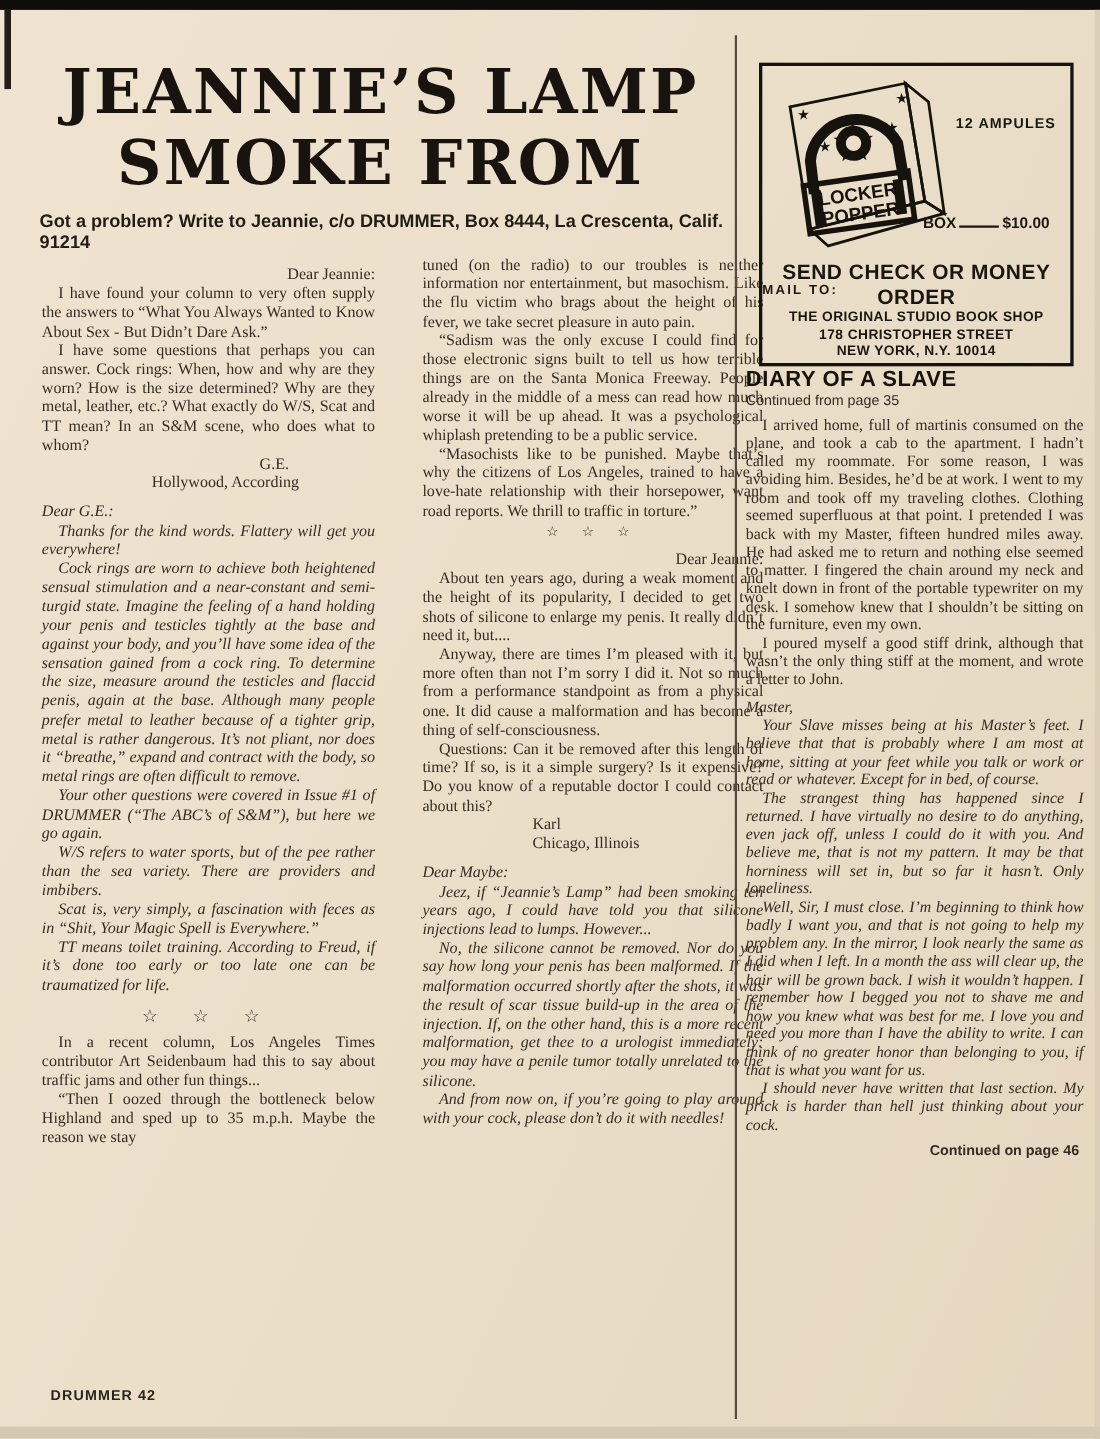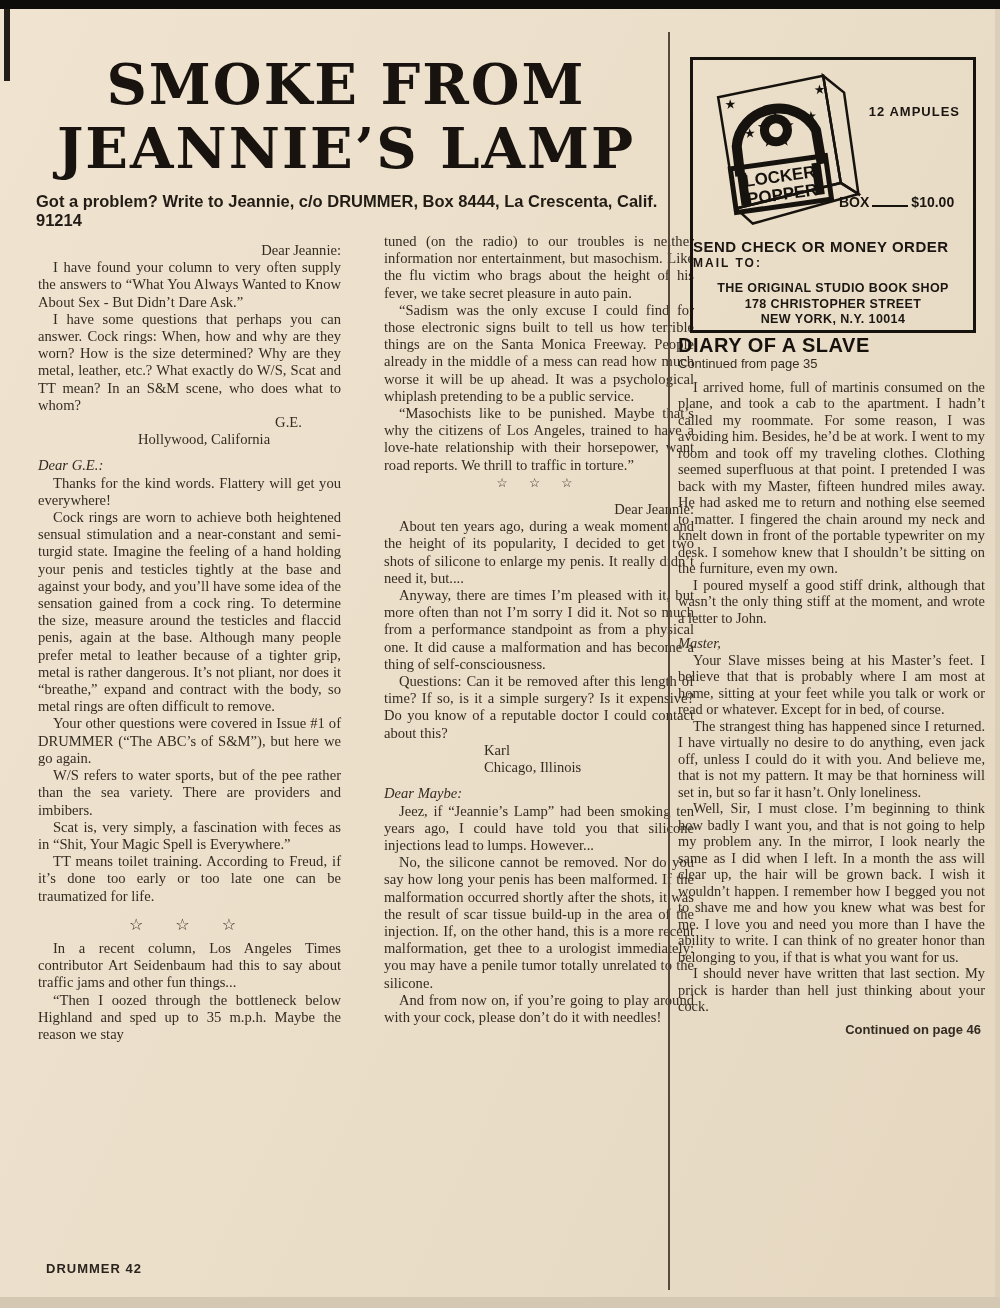--- a/index.html
+++ b/index.html
@@ -24,34 +24,34 @@
   
   .col{position:absolute;top:233px;font-size:14.6px;line-height:17.2px;}
   #col1{left:38px;width:303px;}
   #col2{left:352px;width:310px;margin-left:32px;}
   .divider{position:absolute;left:668px;top:32px;width:2px;height:1258px;background:#564a3c;}
 
   .para{margin:0;text-align:justify;text-indent:15px;}
   .body-first{text-indent:0;}
   .salutation{text-indent:0;margin-top:9px;text-align:right;}
   .salutation-italic{font-style:italic;text-indent:0;margin-top:9px;text-align:left;}
-  .italic{}
+  .italic{font-style:italic;}
   .sig{text-indent:100px;text-align:left;}
-  .sig-deep{text-indent:198px;text-align:center;}
+  .sig-deep{text-indent:198px;text-align:left;}
   .stars{text-align:center;text-indent:0;letter-spacing:14px;margin:11px 0 7px;font-size:16px;}
   .stars-small{text-align:center;text-indent:0;letter-spacing:9px;margin:1px 0;font-size:12.5px;}
 
   
   #ad-box{position:absolute;left:690px;top:57px;width:280px;height:270px;
           border:3px solid #16120e;font-family:"Liberation Sans",sans-serif;color:#1b1611;}
   .ad-illustration{position:absolute;left:8px;top:10px;transform:rotate(-3deg);}
   .ad-ampules{position:absolute;right:13px;top:44px;font-size:13px;font-weight:700;letter-spacing:1px;}
   .ad-price{position:absolute;left:146px;top:134px;font-size:14px;font-weight:700;white-space:nowrap;}
   .price-line{display:inline-block;width:36px;border-bottom:2px solid #16120e;height:10px;margin:0 3px;}
-  .ad-send{position:absolute;left:0;width:100%;top:178px;font-size:15px;font-weight:700;letter-spacing:0.5px;}
+  .ad-send{position:absolute;left:0;width:100%;top:178px;text-align:center;font-size:19px;font-weight:700;letter-spacing:0.5px;}
   .ad-mailto{position:absolute;left:0;top:196px;font-size:12px;font-weight:700;letter-spacing:2px;}
   .ad-address{position:absolute;left:0;width:100%;top:221px;text-align:center;font-size:12.5px;
               font-weight:700;line-height:15.5px;letter-spacing:0.4px;}
 
   
   #diary{position:absolute;left:678px;top:334px;width:307px;font-size:14.4px;line-height:16.5px;}
   .diary-heading{font-family:"Liberation Sans",sans-serif;font-weight:700;font-size:20px;
                  letter-spacing:0.5px;color:#17120d;margin:0;line-height:22px;}
   .diary-sub{font-family:"Liberation Sans",sans-serif;font-weight:400;font-size:13px;margin:0 0 6px;}
   .diary-continued{text-align:right;font-family:"Liberation Sans",sans-serif;font-weight:700;
@@ -62,31 +62,31 @@
 </style>
 </head>
 <body>
 
 <div class="scan-top"></div>
 <div class="scan-left-nub"></div>
 <div class="scan-right"></div>
 <div class="scan-bottom"></div>
 
 <div class="header">
+  <div class="title">JEANNIE’S LAMP</div>
   <div class="title">SMOKE FROM</div>
-  <div class="title">JEANNIE’S LAMP</div>
   <div class="tagline">Got a problem?  Write to Jeannie, c/o DRUMMER, Box 8444,  La Crescenta, Calif. 91214</div>
 </div>
 
 <div id="col1" class="col">
     <p class="para salutation">Dear Jeannie:</p>
     <p class="para body">I have found your column to very often supply the answers to “What You Always Wanted to Know About Sex - But Didn’t Dare Ask.”</p>
     <p class="para body">I have some questions that perhaps you can answer. Cock rings: When, how and why are they worn? How is the size determined? Why are they metal, leather, etc.? What exactly do W/S, Scat and TT mean? In an S&amp;M scene, who does what to whom?</p>
     <p class="para sig-deep">G.E.</p>
-    <p class="para sig">Hollywood, California</p>
+    <p class="para sig">Hollywood, According</p>
     <p class="para salutation-italic">Dear G.E.:</p>
     <p class="para italic">Thanks for the kind words. Flattery will get you everywhere!</p>
     <p class="para italic">Cock rings are worn to achieve both heightened sensual stimulation and a near-constant and semi-turgid state. Imagine the feeling of a hand holding your penis and testicles tightly at the base and against your body, and you’ll have some idea of the sensation gained from a cock ring. To determine the size, measure around the testicles and flaccid penis, again at the base. Although many people prefer metal to leather because of a tighter grip, metal is rather dangerous. It’s not pliant, nor does it “breathe,” expand and contract with the body, so metal rings are often difficult to remove.</p>
     <p class="para italic">Your other questions were covered in Issue #1 of DRUMMER (“The ABC’s of S&amp;M”), but here we go again.</p>
     <p class="para italic">W/S refers to water sports, but of the pee rather than the sea variety. There are providers and imbibers.</p>
     <p class="para italic">Scat is, very simply, a fascination with feces as in “Shit, Your Magic Spell is Everywhere.”</p>
     <p class="para italic">TT means toilet training. According to Freud, if it’s done too early or too late one can be traumatized for life.</p>
     <p class="para stars">☆ ☆ ☆</p>
     <p class="para body">In a recent column, Los Angeles Times contributor Art Seidenbaum had this to say about traffic jams and other fun things...</p>
     <p class="para body">“Then I oozed through the bottleneck below Highland and sped up to 35 m.p.h. Maybe the reason we stay</p>

